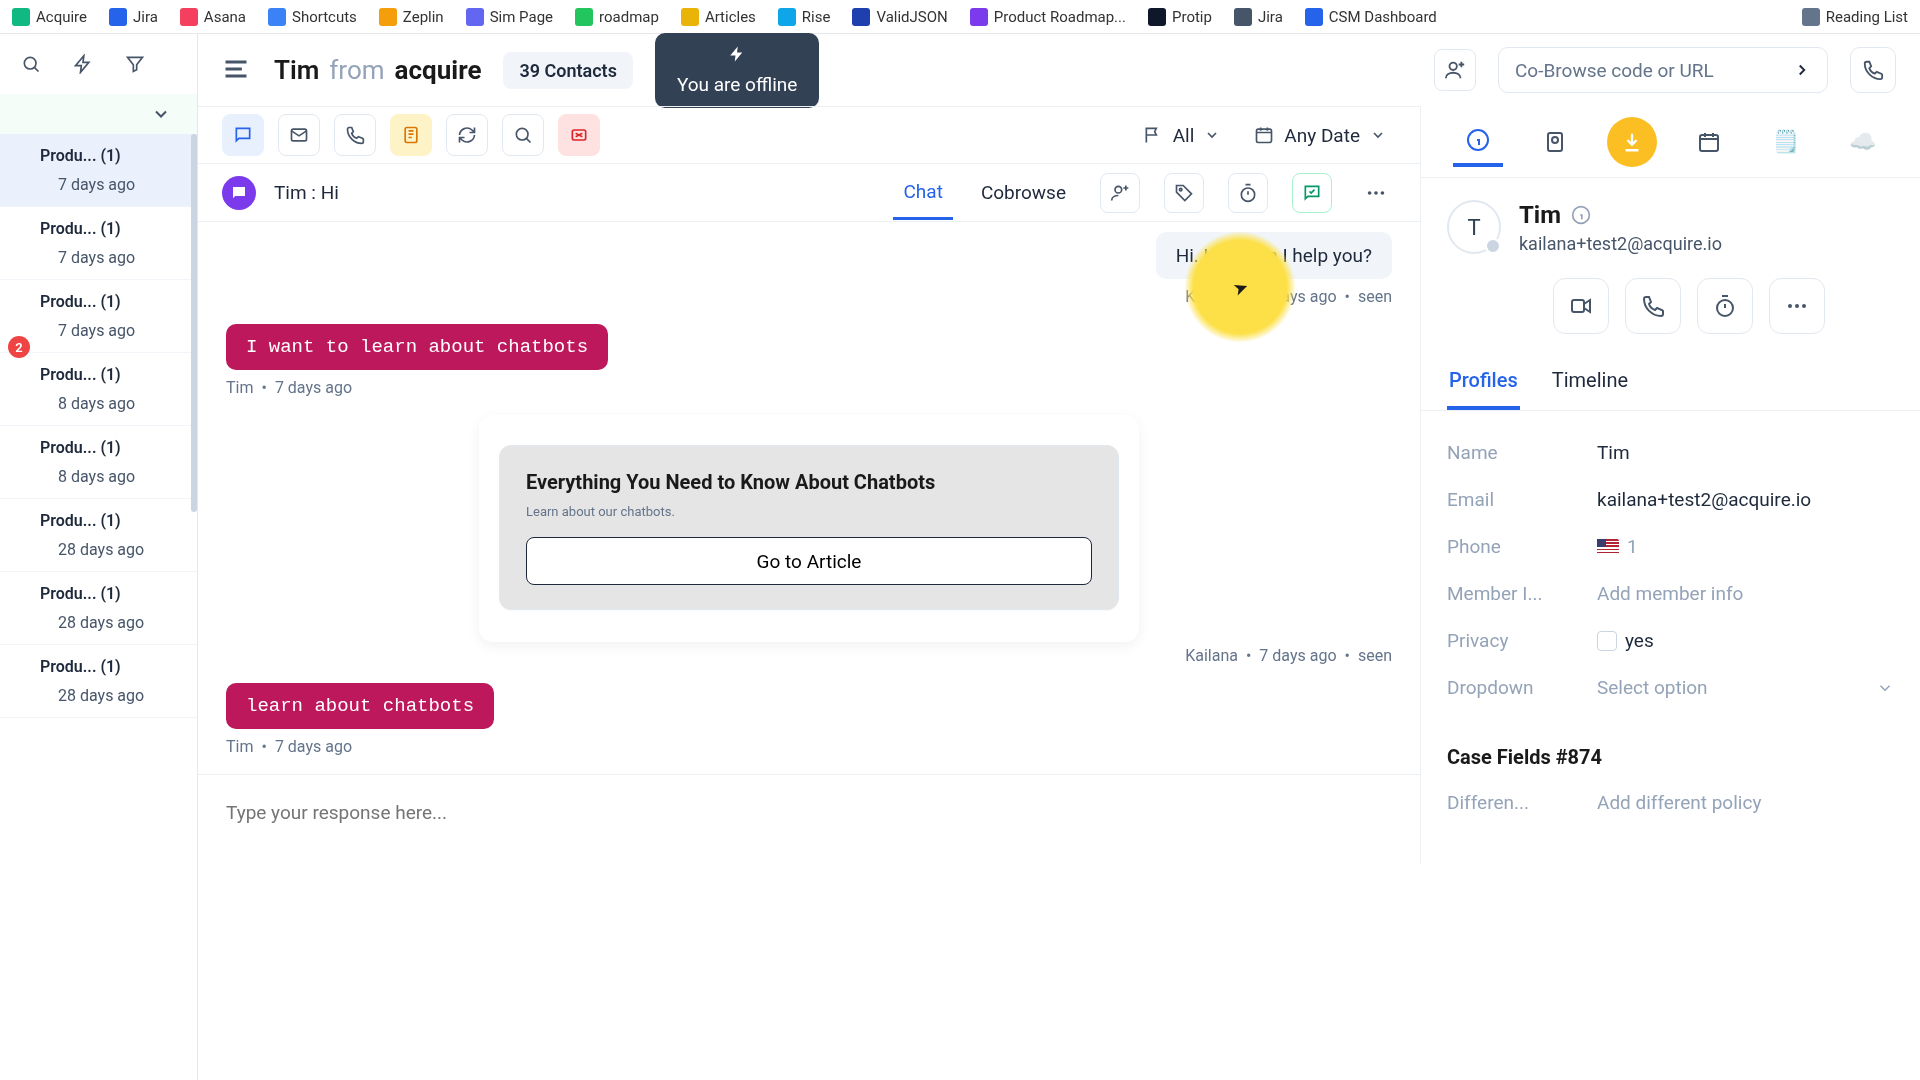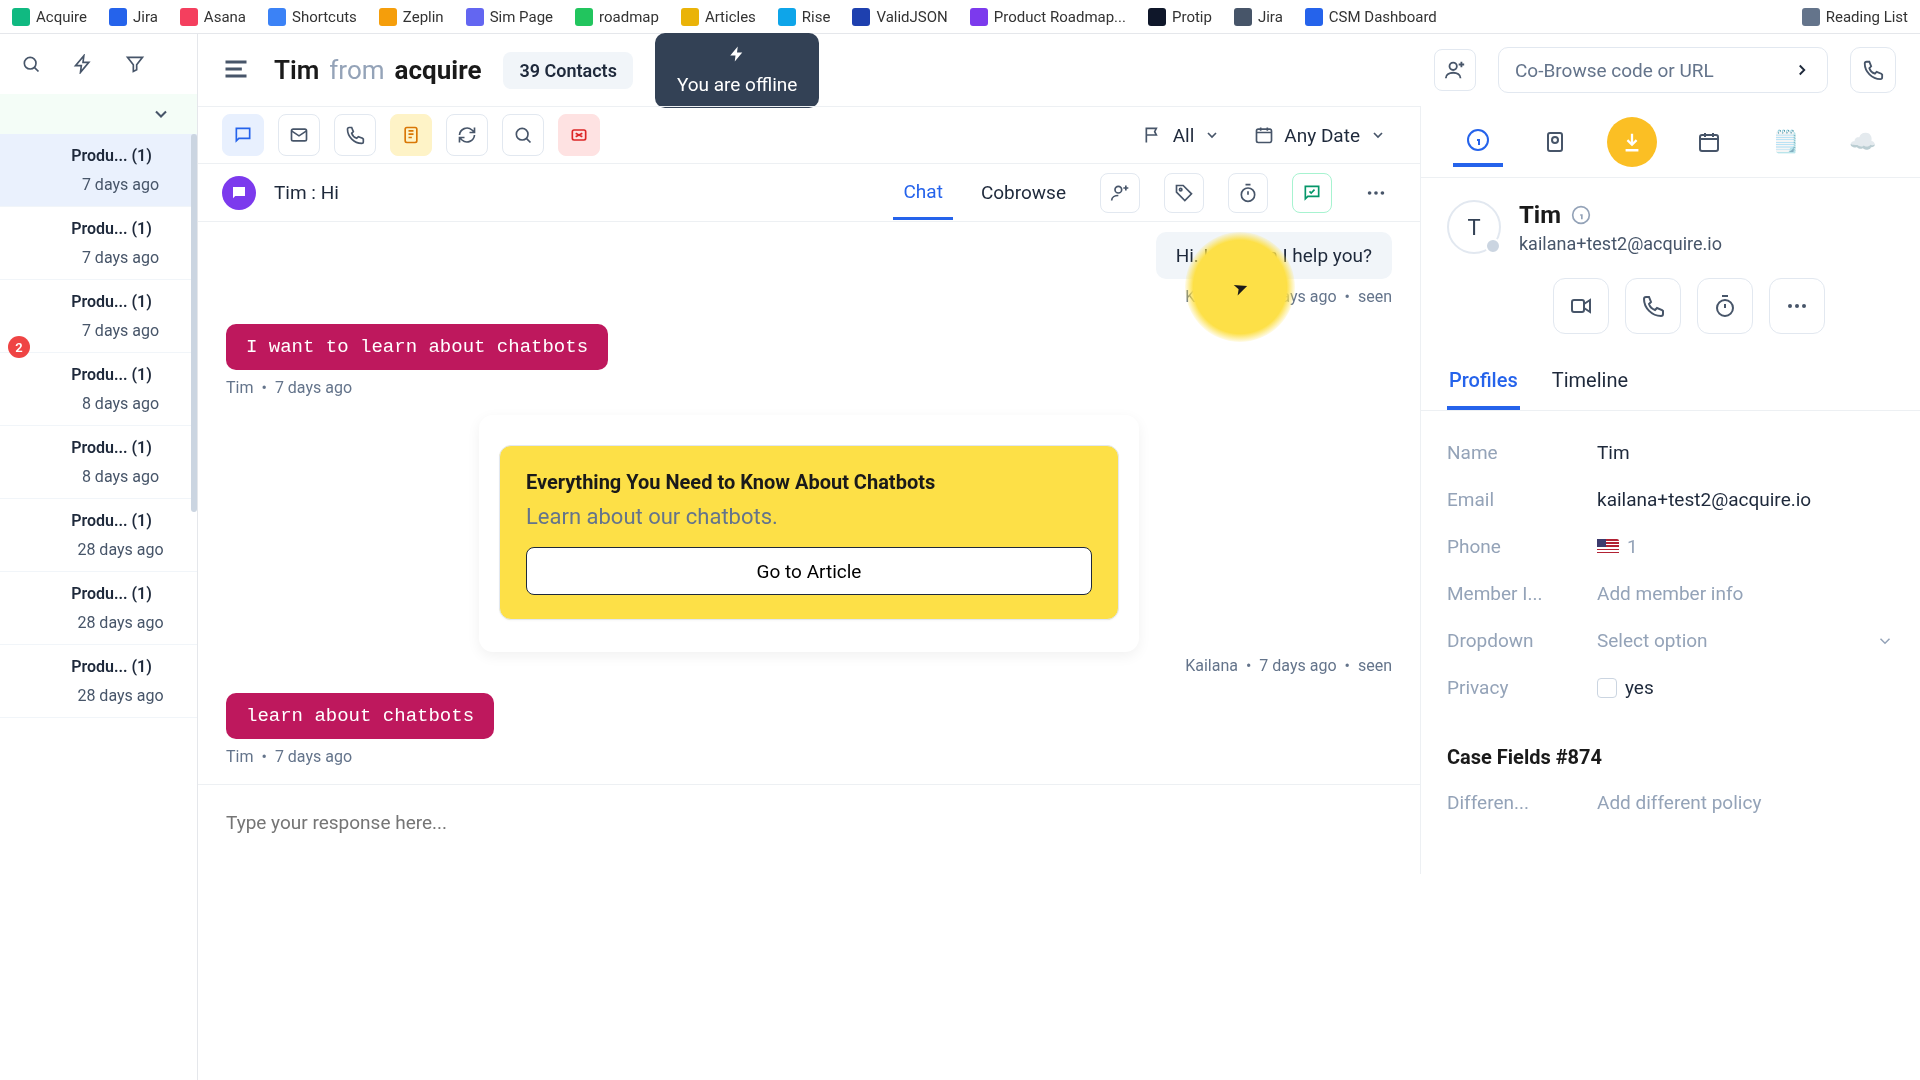--- a/index.html
+++ b/index.html
@@ -13,21 +13,21 @@
   
   
   .app { display: flex; height: calc(100% - 34px); }
   
   
   .leftcol { width: 198px; border-right: 1px solid #e5e7eb; display: flex; flex-direction: column; position: relative; }
   .lefttools { height: 60px; display: flex; align-items: center; gap: 18px; padding: 0 14px; }
   .icnbtn { width: 34px; height: 34px; border-radius: 6px; display: flex; align-items: center; justify-content: center; cursor: pointer; color: #475569; }
   .chev-row { height: 40px; display: flex; align-items: center; justify-content: flex-end; padding-right: 26px; background: #f4fdf7; }
   .chev-row svg { color: #475569; }
-  .convlist { flex: 1; overflow: hidden; position: relative; text-align: center; }
+  .convlist { flex: 1; overflow: hidden; position: relative; }
   .convlist::after { content: ""; position: absolute; top: 0; right: 0; width: 6px; height: 40%; background: #cbd5e1; border-radius: 3px; }
   .conv { padding: 12px 14px 12px 40px; border-bottom: 1px solid #f1f5f9; cursor: pointer; position: relative; }
   .conv.active { background: #eaf1fd; }
   .conv .title { font-size: 16px; font-weight: 600; color: #1e293b; white-space: nowrap; overflow: hidden; text-overflow: ellipsis; }
   .conv .time { font-size: 16px; color: #475569; margin-top: 10px; padding-left: 18px; }
   .conv .badge { position: absolute; left: 8px; top: 56px; background: #ef4444; color: #fff; min-width: 22px; height: 22px; border-radius: 11px; font-size: 13px; display: flex; align-items: center; justify-content: center; font-weight: 600; }
   
   
   .center { flex: 1; display: flex; flex-direction: column; min-width: 0; }
   .topbar { height: 72px; display: flex; align-items: center; padding: 0 24px; gap: 22px; }
@@ -62,24 +62,24 @@
   
   .chat { flex: 1; overflow-y: auto; padding: 10px 28px 0 28px; position: relative; }
   .msg-row { display: flex; margin-bottom: 8px; }
   .msg-row.right { justify-content: flex-end; }
   .bubble { padding: 12px 20px; border-radius: 10px; font-size: 19px; max-width: 60%; }
   .bubble.agent { background: #f1f5f9; color: #1e293b; }
   .bubble.user { background: #be185d; color: #fff; font-family: Liberation Mono, monospace; }
   .meta { font-size: 16px; color: #64748b; margin: 4px 0 18px 0; }
   .meta.right { text-align: right; }
   .meta .dot { margin: 0 8px; }
-  .card { width: 620px; margin: 20px auto 10px auto; border: 1px solid #e2e8f0; border-radius: 12px; padding: 24px 26px; background: #fde047; box-shadow: 0 1px 2px rgba(0,0,0,0.03); }
+  .card { width: 620px; margin: 20px auto 10px auto; border: 1px solid #e2e8f0; border-radius: 12px; padding: 24px 26px; background: #e5e5e5; box-shadow: 0 1px 2px rgba(0,0,0,0.03); }
   .card-wrap { width: 660px; margin: 0 auto; padding: 10px 0 22px 0; box-shadow: 0 4px 14px rgba(0,0,0,0.06); border-radius: 14px; }
   .card h3 { font-size: 20px; font-weight: 700; margin-bottom: 10px; }
-  .card p { font-size: 22px; color: #64748b; margin-bottom: 18px; }
+  .card p { font-size: 13px; color: #64748b; margin-bottom: 18px; }
   .card button { width: 100%; height: 48px; border: 1.5px solid #1e293b; background: #fff; border-radius: 8px; font-size: 19px; cursor: pointer; }
   .highlight-cursor { position: absolute; width: 110px; height: 110px; border-radius: 50%; background: radial-gradient(circle, #fde047 0%, #fde047 60%, rgba(253,224,71,0) 72%); top: 10px; right: 125px; pointer-events: none; z-index: 5; }
   .cursor-arrow { position: absolute; top: 55px; right: 172px; z-index: 6; font-size: 18px; transform: rotate(-20deg); pointer-events: none; }
   
   .composer { height: 90px; border-top: 1px solid #edf0f3; padding: 14px 28px; }
   .composer input { width: 100%; height: 46px; border: none; font-size: 19px; color: #94a3b8; outline: none; }
   
   
   .rightcol { width: 500px; border-left: 1px solid #edf0f3; display: flex; flex-direction: column; }
   .rtabs { height: 72px; display: flex; align-items: center; justify-content: space-around; padding: 0 18px; border-bottom: 1px solid #edf0f3; }
@@ -519,33 +519,33 @@
               <div class="val muted">
                 <span class="flag"></span>
                 <span>1</span>
               </div>
             </div>
           <div class="field">
               <div class="lbl">Member I...</div>
               <div class="val muted">Add member info</div>
             </div>
           <div class="field">
-              <div class="lbl">Dropdown</div>
-              <div class="val muted">Select option</div>
-              <svg class="chev" width="18" height="18" viewBox="0 0 24 24" fill="none" stroke="currentColor" stroke-width="2">
-                <path d="m6 9 6 6 6-6"></path>
-              </svg>
-            </div>
-          <div class="field">
               <div class="lbl">Privacy</div>
               <div class="val">
                 <span class="checkbox"></span>
                 <span>yes</span>
               </div>
             </div>
+          <div class="field">
+              <div class="lbl">Dropdown</div>
+              <div class="val muted">Select option</div>
+              <svg class="chev" width="18" height="18" viewBox="0 0 24 24" fill="none" stroke="currentColor" stroke-width="2">
+                <path d="m6 9 6 6 6-6"></path>
+              </svg>
+            </div>
         </div>
 
         <div class="section-h">Case Fields #874</div>
         <div class="fields" style="padding-top:0">
           <div class="field">
               <div class="lbl">Differen...</div>
               <div class="val muted">Add different policy</div>
             </div>
         </div>
       </div>

